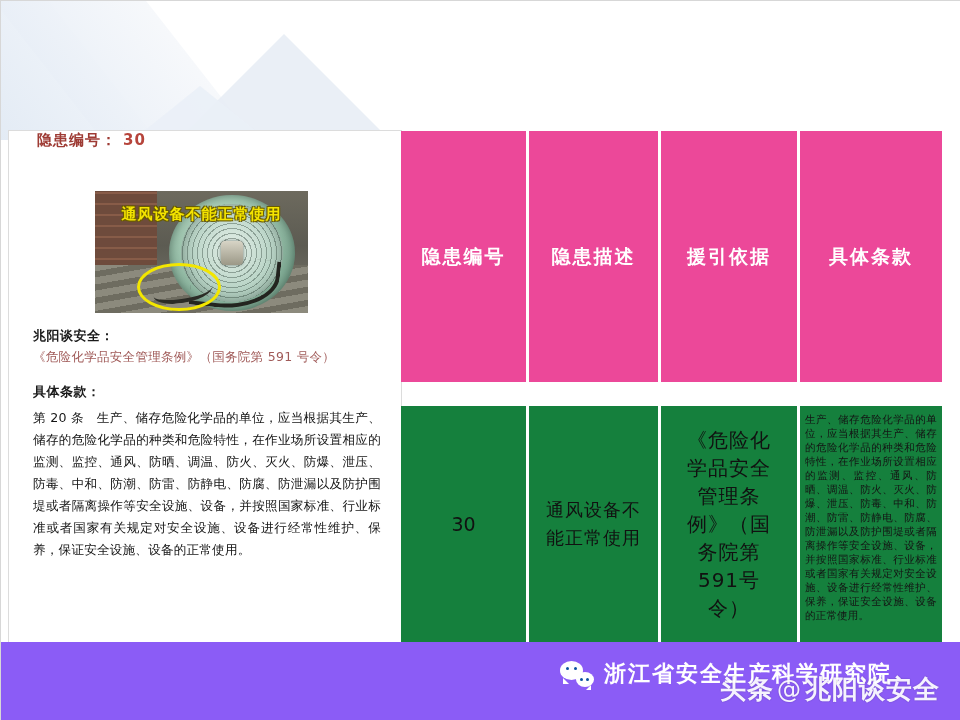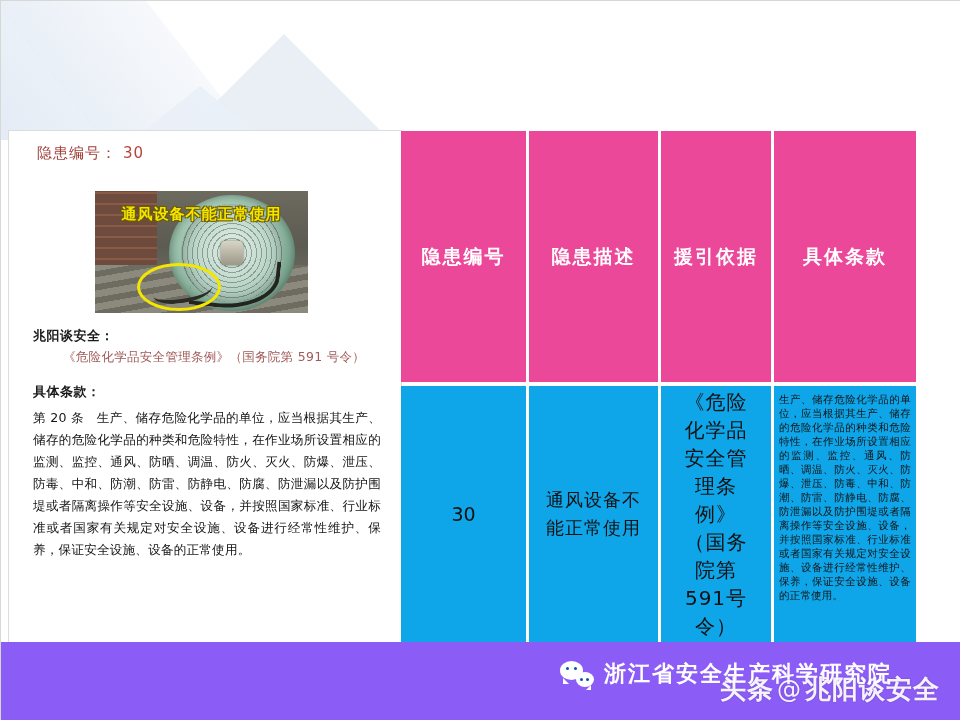--- a/index.html
+++ b/index.html
@@ -26,23 +26,23 @@
             border-bottom:58px solid #eaf0f7;opacity:.9;}
 
   
   .doc{
     position:absolute;left:9px;top:131px;width:392px;height:511px;
     background:#ffffff;
     box-shadow:0 0 0 1px #dcdcdc;
     overflow:hidden;
   }
   .doc-title{
-    position:absolute;left:28px;top:13px;
+    position:absolute;left:28px;top:0;
     font-family:"DejaVu Sans","Liberation Sans",sans-serif;
-    font-weight:normal;font-size:15px;color:#9e3b34;letter-spacing:1px;
+    font-weight:bold;font-size:15px;color:#9e3b34;letter-spacing:1px;
     white-space:nowrap;
   }
   .doc-title .num{color:#b6443b;margin-left:6px;}
 
   
   .photo{
     position:absolute;left:86px;top:60px;width:213px;height:122px;
     background:linear-gradient(180deg,#6d6a5e 0%,#5c5b52 45%,#7c7a6e 100%);
     overflow:hidden;
   }
@@ -74,45 +74,46 @@
   .ph-cap{
     position:absolute;left:0;right:0;top:14px;text-align:center;
     font-size:15px;font-weight:bold;color:#f4e400;letter-spacing:1px;
     text-shadow:1px 1px 0 #6a5c00,-1px -1px 0 #6a5c00,1px -1px 0 #6a5c00,-1px 1px 0 #6a5c00;
     white-space:nowrap;
   }
 
   
   .doc-sec{position:absolute;left:24px;width:348px;}
   .sec-label{font-weight:bold;font-size:13px;color:#1a1a1a;letter-spacing:.5px;}
-  .sec-ref{margin-top:4px;margin-left:30px;font-size:12.5px;color:#a05a58;letter-spacing:.3px;white-space:nowrap;}
+  .sec-ref{margin-top:4px;font-size:12.5px;color:#a05a58;letter-spacing:.3px;white-space:nowrap;}
   .body-p{
     font-size:12.6px;color:#141414;line-height:22px;text-align:justify;
     letter-spacing:.2px;
   }
 
   
   .tbl{position:absolute;left:401px;top:131px;width:559px;height:511px;}
   .tbl-row{display:flex;width:100%;}
   .head-row{height:251px;}
   .data-row{height:256px;margin-top:4px;}
   .cell{box-sizing:border-box;display:flex;align-items:center;justify-content:center;text-align:center;}
   .head-cell{
     background:#ec4899;color:#ffffff;font-weight:bold;font-size:19px;letter-spacing:2px;
     border-right:3px solid #ffffff;
   }
   .head-cell:last-child{border-right:none;}
   .data-cell{
-    background:#0ea5e9;color:#101010;
+    background:#15803d;color:#101010;
     border-right:3px solid #ffffff;
+    margin-top:20px;
   }
   .data-cell:last-child{border-right:none;}
   .c1{width:128px;}
   .c2{width:132px;}
-  .c3{width:113px;}
+  .c3{width:139px;}
   .c4{width:142px;}
   .v-num{font-size:19px;color:#111;}
   .v-desc{font-size:18px;line-height:28px;color:#111;letter-spacing:1px;padding:0 8px;}
   .v-ref{font-size:20px;line-height:28px;color:#111;letter-spacing:1px;padding:0 20px;}
   .v-clause{
     font-size:10.5px;line-height:14px;color:#141414;letter-spacing:.2px;
     text-align:justify;padding:6px 5px;align-self:flex-start;display:block;width:100%;
     box-sizing:border-box;
   }
   .data-cell.clausecell{align-items:flex-start;}

